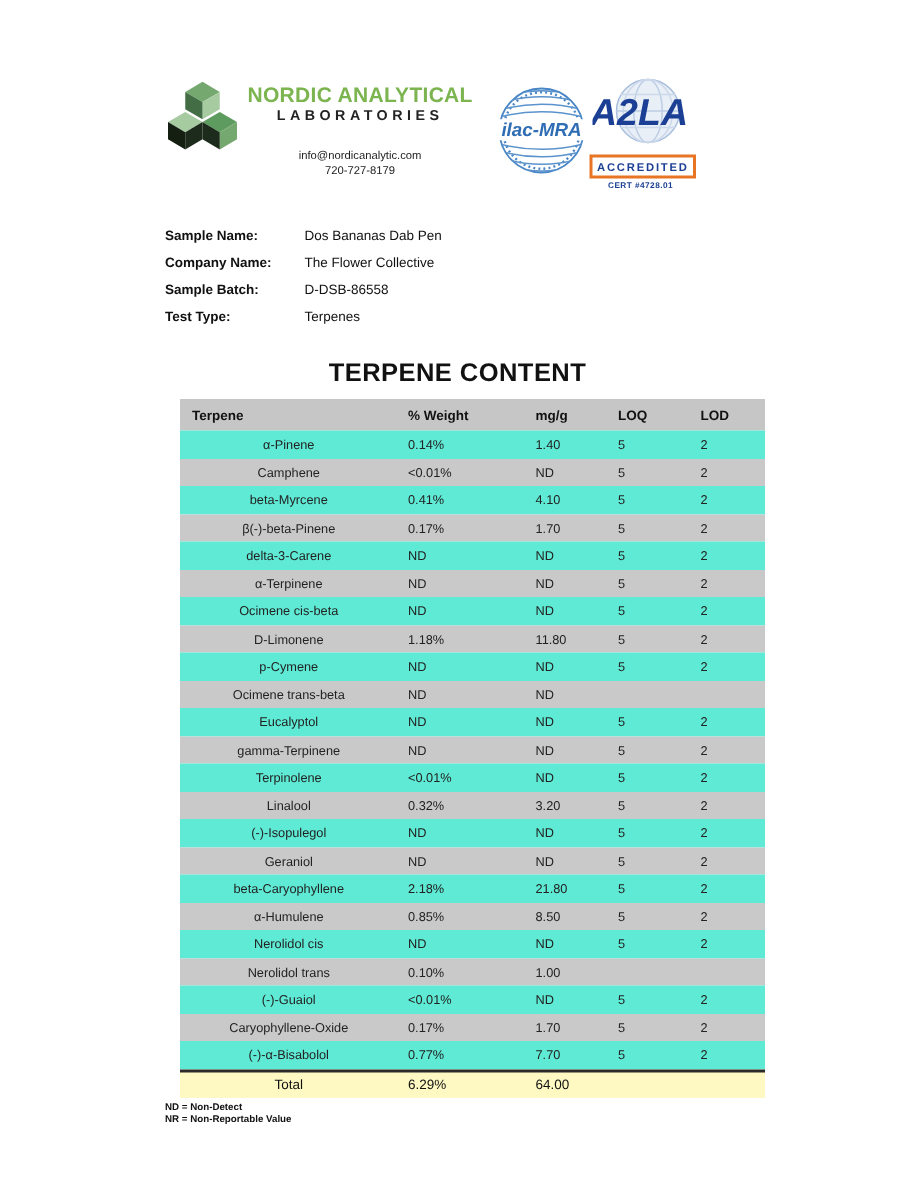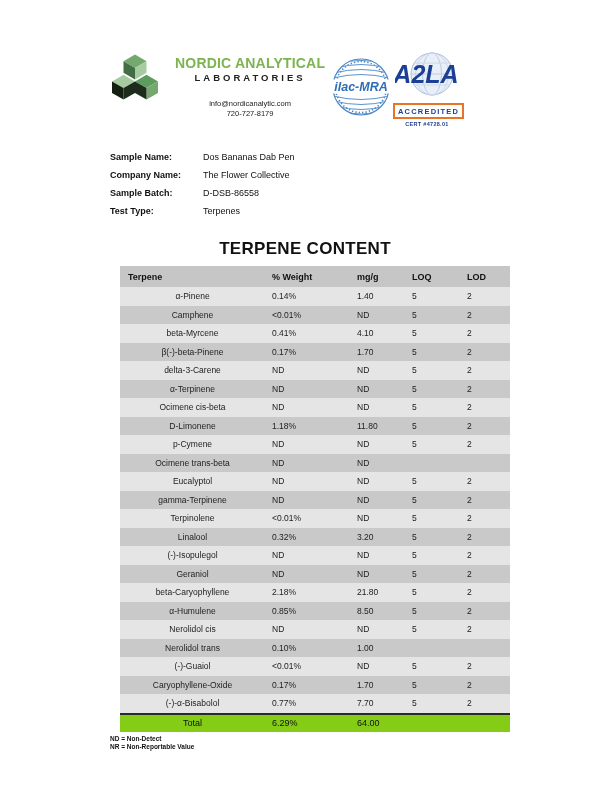--- a/index.html
+++ b/index.html
@@ -4,21 +4,21 @@
 <style>
   * { margin:0; padding:0; box-sizing:border-box; }
   html,body { background:#fff; }
   .page {
     position:relative; width:612px; height:792px; margin:0 auto;
     background:#ffffff; font-family:"Liberation Sans", sans-serif; color:#1a1a1a;
     overflow:hidden;
   }
 
   
-  .brand { position:absolute; left:112px; top:50px; display:flex; gap:17px; }
+  .brand { position:absolute; left:112px; top:50px; display:flex; gap:7px; }
   .brand-text { text-align:center; padding-top:5px; }
   .brand-name { font-size:14px; font-weight:bold; color:#7cb450; letter-spacing:0.2px; white-space:nowrap; }
   .brand-sub  { font-size:9.5px; font-weight:bold; letter-spacing:3px; color:#222; margin-top:1px; }
   .brand-email{ font-size:7.5px; color:#222; margin-top:16px; }
   .brand-phone{ font-size:7.5px; color:#222; margin-top:1px; }
 
   .ilac { position:absolute; left:330px; top:56px; }
   .a2la { position:absolute; left:393px; top:52px; width:68px; text-align:center; }
   .accredited-box {
     display:inline-block; border:2px solid #e87525; background:#fff;
@@ -38,23 +38,23 @@
     position:absolute; left:110px; top:239px; width:390px; text-align:center;
     font-size:17px; font-weight:bold; color:#111; letter-spacing:0.3px;
   }
 
   
   .terpene-table { position:absolute; left:120px; top:266px; width:390px; font-size:8.5px; color:#222; }
   .t-head, .t-row, .t-total {
     display:grid; grid-template-columns:145px 85px 55px 55px 50px; align-items:center;
   }
   .t-head { height:21px; background:#c6c6c6; font-weight:bold; font-size:9px; color:#111; }
-  .t-row  { height:18.5px; background:#e5e5e5; }
+  .t-row  { height:18.5px; background:#5eead4; }
   .t-row.alt { background:#c9c9c9; }
-  .t-total { height:19px; background:#84cc16; border-top:2px solid #2a2a2a; font-size:9px; color:#111; }
+  .t-total { height:19px; background:#fef9c3; border-top:2px solid #2a2a2a; font-size:9px; color:#111; }
   .cell { padding-left:7px; }
   .c0 { text-align:center; padding-left:0; }
   .t-head .c0 { text-align:left; padding-left:8px; }
 
   
   .footnotes { position:absolute; left:110px; top:735px; font-size:6.5px; font-weight:bold; color:#111; line-height:8px; }
 </style>
 </head>
 <body>
 

